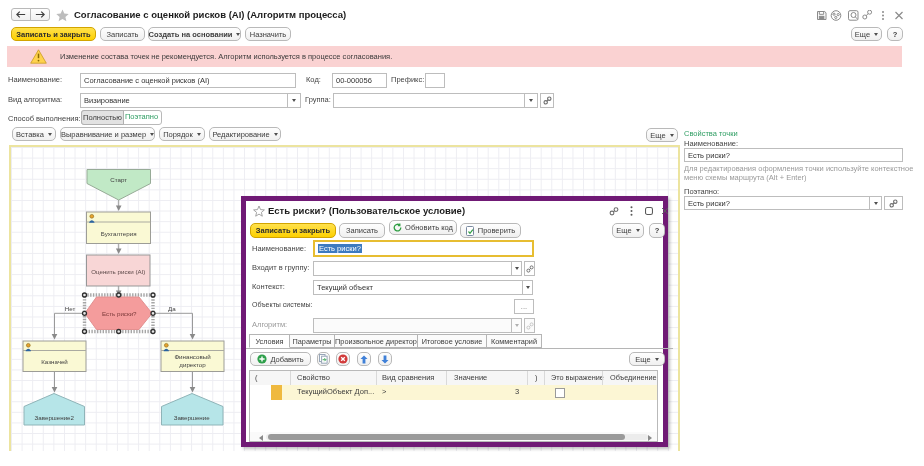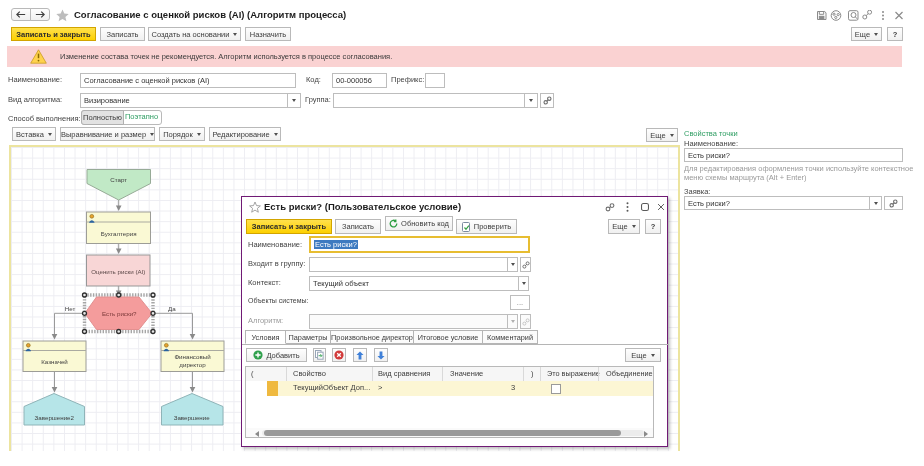--- a/index.html
+++ b/index.html
@@ -1,18 +1,18 @@
 <!DOCTYPE html>
 <html><head><meta charset="utf-8">
 <style>
 html,body{margin:0;padding:0;background:#fff;}
 #page{position:relative;width:924px;height:466px;background:#fff;overflow:hidden;
  font-family:"Liberation Sans",sans-serif;font-size:7.5px;color:#3c3c3c;}
 .ab{position:absolute;}
-.btn{position:absolute;box-sizing:border-box;border:1px solid #b9b9b9;border-radius:0;
+.btn{position:absolute;box-sizing:border-box;border:1px solid #b9b9b9;border-radius:5px;
  background:linear-gradient(#fefefe,#f0f0f0);color:#3c3c3c;font-size:7.5px;
  display:flex;align-items:center;justify-content:center;white-space:nowrap;}
 .ybtn{background:linear-gradient(#ffe14d,#fdd000);border-color:#d2a400;font-weight:bold;color:#2b2b2b;}
 .caret{display:inline-block;width:0;height:0;border-left:2.5px solid transparent;border-right:2.5px solid transparent;border-top:3.5px solid #4f4f4f;margin-left:4px;}
 .lbl{position:absolute;color:#444;}
 .inp{position:absolute;box-sizing:border-box;border:1px solid #bdbdbd;background:#fff;
  font-size:7.5px;color:#333;display:flex;align-items:center;padding:0 3px;white-space:nowrap;overflow:hidden;}
 .ddbtn{position:absolute;box-sizing:border-box;border:1px solid #bdbdbd;background:#fff;display:flex;align-items:center;justify-content:center;}
 .ddbtn .caret{margin-left:0;}
 .gray{color:#9a9a9a;}
@@ -55,21 +55,21 @@
  <g fill="#8b8b8b">
         <circle cx="66" cy="2" r="1"></circle>
         <circle cx="66" cy="5.5" r="1"></circle>
         <circle cx="66" cy="9" r="1"></circle>
       </g>
  <path d="M78.5 2 l7 7 M85.5 2 l-7 7" stroke="#8b8b8b" stroke-width="1.2"></path>
 </svg>
 
 <div class="btn ybtn" style="left:11px;top:27px;width:85px;height:14px;">Записать и закрыть</div>
 <div class="btn" style="left:100px;top:27px;width:45px;height:14px;">Записать</div>
-<div class="btn" style="left:148px;top:27px;width:93px;height:14px;">Создать на основании<span class="caret"></span></div>
+<div class="btn" style="left:148px;top:27px;width:93px;height:14px;font-weight:bold;">Создать на основании<span class="caret"></span></div>
 <div class="btn" style="left:245px;top:27px;width:46px;height:14px;">Назначить</div>
 <div class="btn" style="left:851px;top:27px;width:31px;height:14px;">Еще<span class="caret"></span></div>
 <div class="btn" style="left:887px;top:27px;width:16px;height:14px;font-weight:bold;">?</div>
 
 <div class="ab" style="left:7px;top:46px;width:895px;height:21px;background:#fad2d2;"></div>
 <svg class="ab" style="left:30px;top:49px;" width="17" height="15" viewBox="0 0 17 15">
  <path d="M8.5 0.8 L16.3 14.2 H0.7 Z" fill="#ffd24d" stroke="#c99b1f" stroke-width="0.8" stroke-linejoin="round"></path>
  <path d="M8.5 4.6 v4.6" stroke="#8a6a00" stroke-width="1.5"></path>
       <circle cx="8.5" cy="11.6" r="0.9" fill="#8a6a00"></circle>
 </svg>
@@ -186,37 +186,37 @@
   <path d="M150.5 259.5 L181 246.5 L212 259.5 V278 H150.5 Z" fill="#b6e5e8" stroke="#8fb4b8"></path>
   <text x="180.7" y="273">Завершение</text>
  </g>
 </svg>
 </div>
 
 <div class="ab green" style="left:684px;top:129px;font-size:7.5px;">Свойства точки</div>
 <div class="lbl" style="left:684px;top:139px;">Наименование:</div>
 <div class="inp" style="left:684px;top:148px;width:219px;height:14px;">Есть риски?</div>
 <div class="ab gray" style="left:684px;top:164px;font-size:7.5px;line-height:9.3px;">Для редактирования оформления точки используйте контекстное<br>меню схемы маршрута (Alt + Enter)</div>
-<div class="lbl" style="left:684px;top:187px;">Заявка:</div>
+<div class="lbl" style="left:684px;top:187px;">Поэтапно:</div>
 <div class="inp" style="left:684px;top:196px;width:186px;height:14px;">Есть риски?</div>
 <div class="ddbtn" style="left:869px;top:196px;width:13px;height:14px;">
       <span class="caret"></span>
     </div>
 <div class="ddbtn" style="left:884px;top:196px;width:19px;height:14px;">
  <svg width="9" height="9" viewBox="0 0 9 9">
         <g stroke="#6f6f6f" fill="none" stroke-width="1.1">
           <circle cx="2.7" cy="6.3" r="1.7"></circle>
           <circle cx="6.3" cy="2.7" r="1.7"></circle>
           <path d="M3.7 5.3 L5.3 3.7"></path>
         </g>
       </svg>
     </div>
 
 <div id="dialog" class="ab" style="left:241px;top:196px;width:427px;height:251px;background:#fff;
- border:1px solid #701a75;box-shadow:2px 2px 3px rgba(0,0,0,.25);box-sizing:border-box;padding-left:20px;">
+ border:5px solid #701a75;box-shadow:2px 2px 3px rgba(0,0,0,.25);box-sizing:border-box;padding-left:20px;">
 
  <svg class="ab" style="left:7px;top:4px;" width="12" height="12" viewBox="0 0 12 12">
   <path d="M6 1 L7.5 4.6 11.4 4.9 8.4 7.4 9.3 11.2 6 9.1 2.7 11.2 3.6 7.4 0.6 4.9 4.5 4.6 Z" fill="none" stroke="#9a9a9a" stroke-width="0.9"></path>
       </svg>
  <div class="ab" style="left:22px;top:4px;font-size:9.5px;font-weight:bold;color:#1c1c1c;">Есть риски? (Пользовательское условие)</div>
  <svg class="ab" style="left:363px;top:6px;" width="10" height="9" viewBox="0 0 10 9">
         <g stroke="#6e6e6e" fill="none" stroke-width="1.1">
           <circle cx="3" cy="6" r="1.9"></circle>
           <circle cx="7" cy="2.6" r="1.9"></circle>
           <path d="M4.2 4.9 L5.8 3.6"></path>

